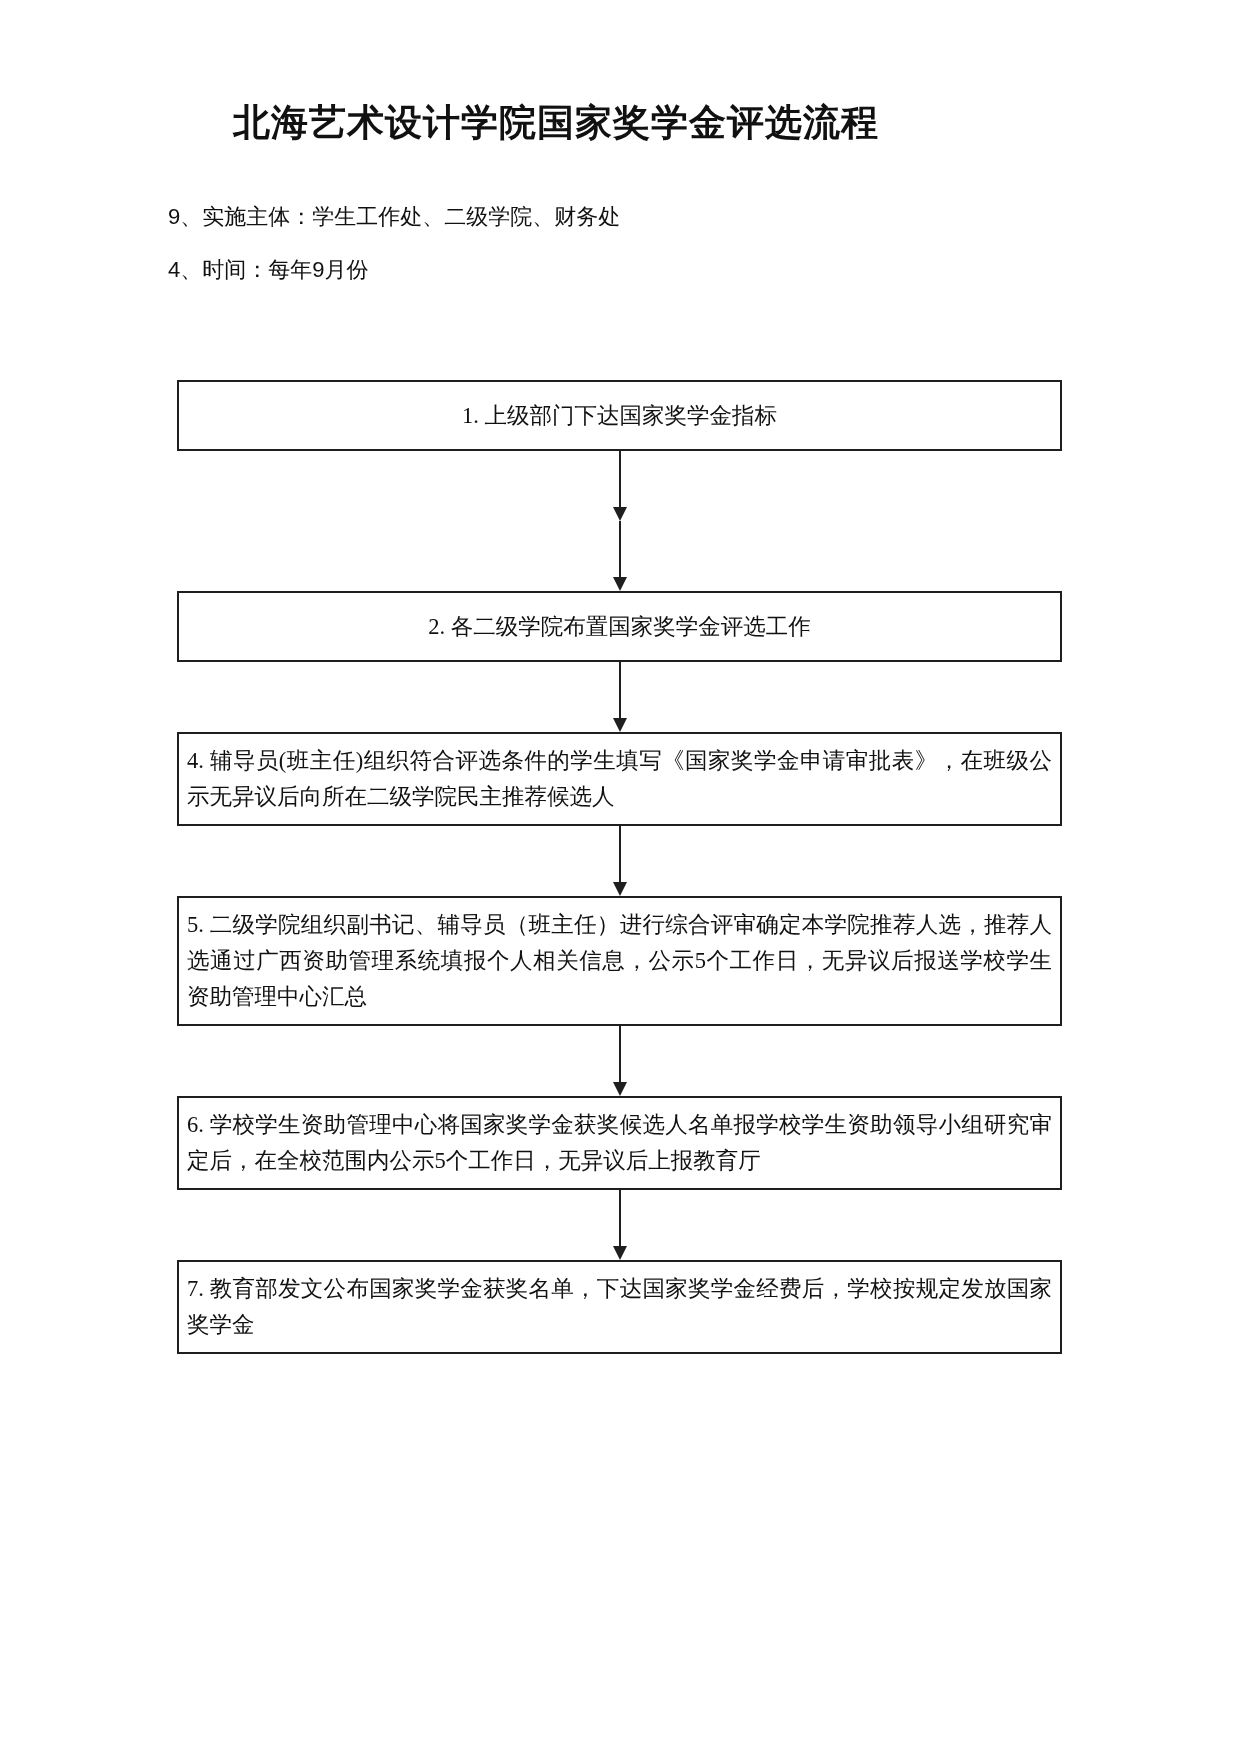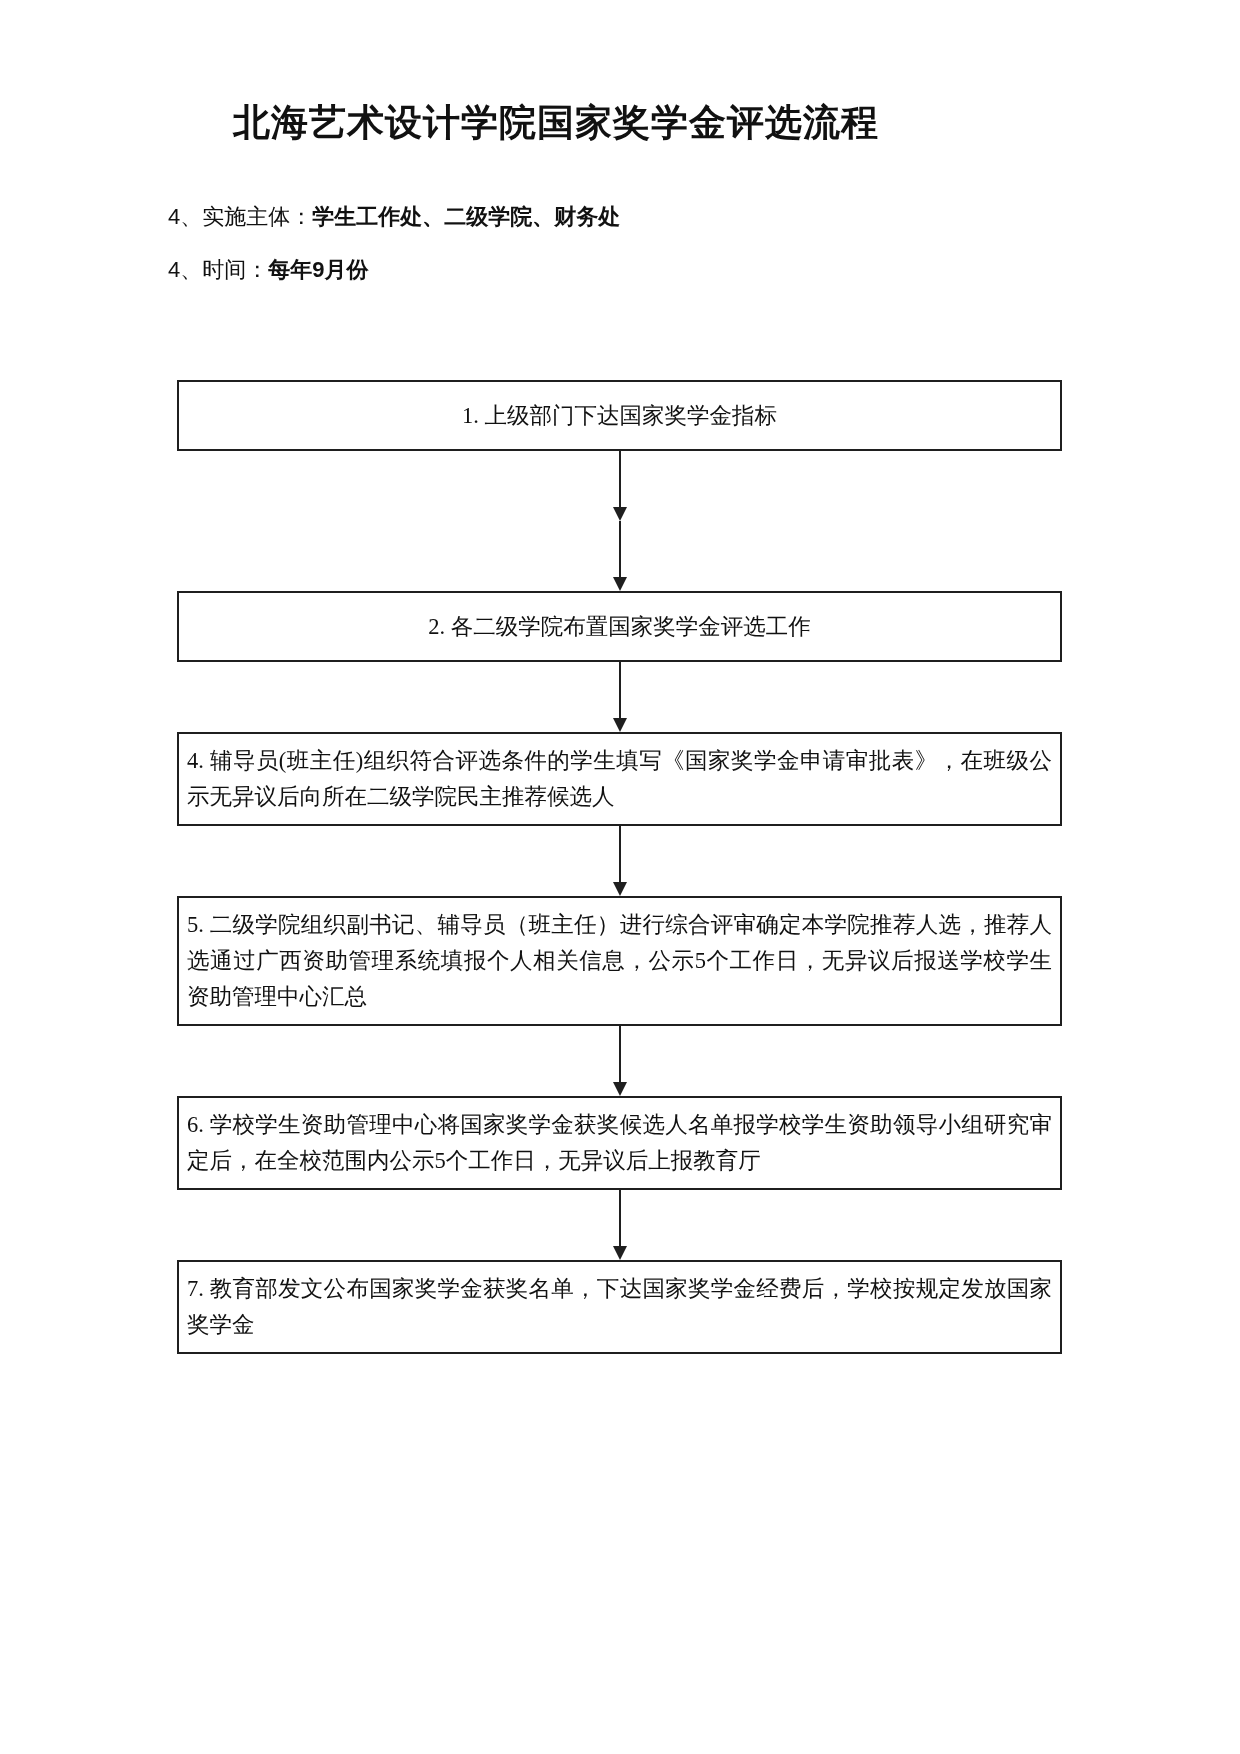--- a/index.html
+++ b/index.html
@@ -20,21 +20,21 @@
     color:#111;
   }
   .doc-title .prefix { font-weight:900; }
   .intro {
     position:absolute; top:200px; left:168px; right:168px;
   }
   .intro-line {
     margin:0 0 19px 0;
     font-size:22px; line-height:34px; color:#111;
   }
-  .intro-line .bold { font-weight:700; }
+  .intro-line .bold { font-weight:400; }
   .flow {
     position:absolute; top:380px; left:177px; width:885px;
     display:flex; flex-direction:column;
   }
   .fbox {
     box-sizing:border-box;
     border:2px solid #1f1f1f;
     background:#ffffff;
     min-height:71px;
     padding:9px 8px;
@@ -57,21 +57,21 @@
   }
 </style>
 </head>
 <body>
 
 <div class="page">
 
   <h1 class="doc-title"><span class="prefix">北海</span><span>艺术设计学院国家奖学金评选流程</span></h1>
 
   <div class="intro">
-    <p class="intro-line"><span>4、实施主体：</span><span class="bold">学生工作处、二级学院、财务处</span></p>
+    <p class="intro-line"><span>9、实施主体：</span><span class="bold">学生工作处、二级学院、财务处</span></p>
     <p class="intro-line"><span>4、时间：</span><span class="bold">每年9月份</span></p>
   </div>
 
   <div class="flow">
 
     <div class="fbox center">
         <span>1. 上级部门下达国家奖学金指标</span>
       </div>
 
     <div class="arrow">

